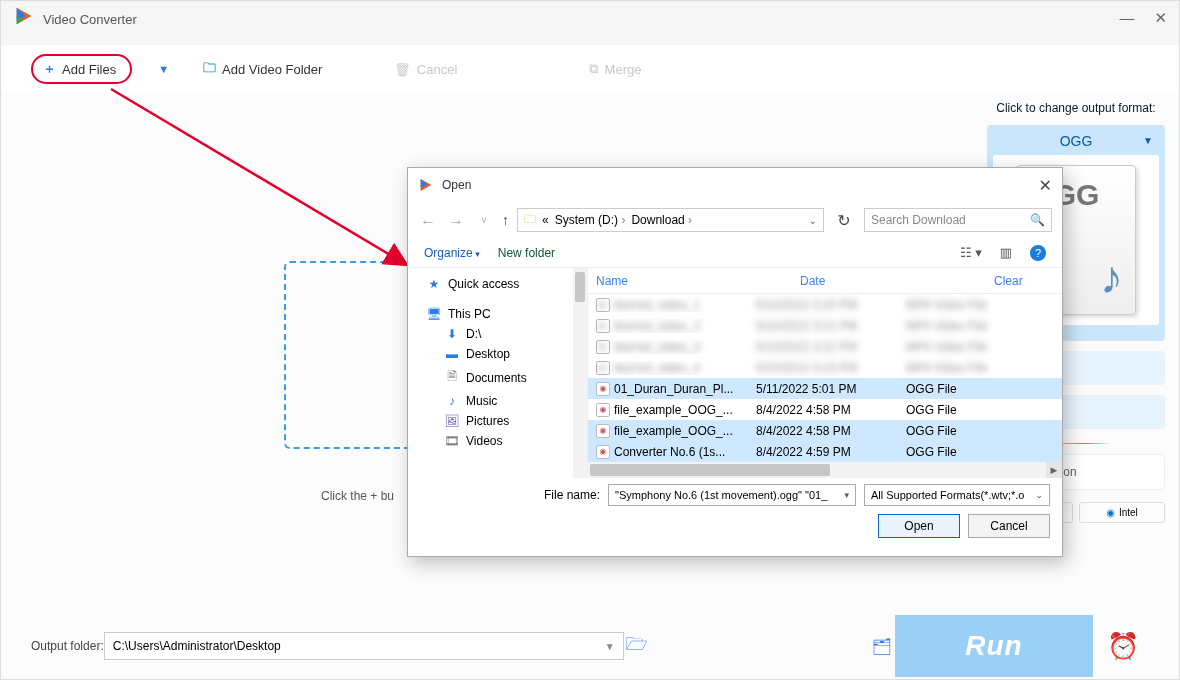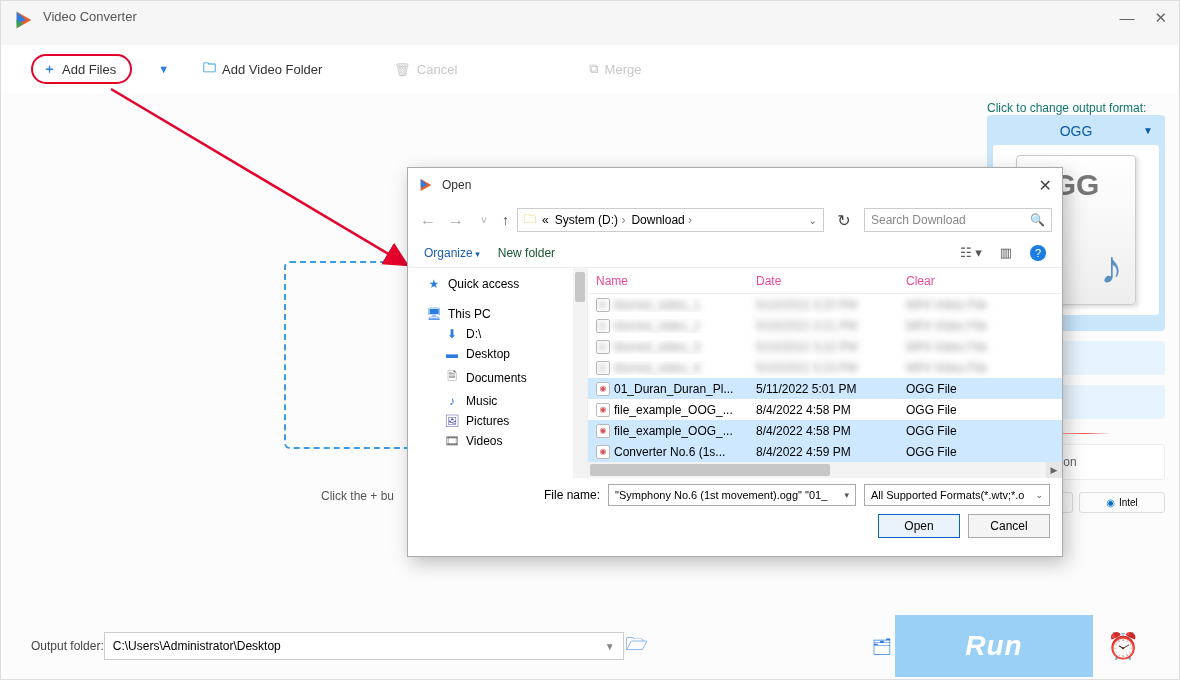--- a/index.html
+++ b/index.html
@@ -1,39 +1,39 @@
 <!DOCTYPE html>
 <html><head>
 <meta charset="utf-8">
 <style>
   * { box-sizing: border-box; font-family: "Segoe UI", Arial, sans-serif; }
   body { margin: 0; background: #fff; width: 1180px; height: 680px; overflow: hidden; position: relative; }
   .app-frame { width: 1180px; height: 680px; border: 1px solid #ddd; position: relative; background: #fcfcfc; }
   
-  .titlebar { height: 44px; display: flex; align-items: flex-start; padding: 8px 12px; background: #f6f6f6;}
+  .titlebar { height: 44px; display: flex; align-items: flex-end; padding: 18px 12px; background: #f6f6f6;}
   .app-logo { width: 22px; height: 22px; margin-right: 8px; }
   .app-title { font-size: 13px; color: #555; flex: 1; }
   .win-controls { display: flex; gap: 20px; color: #666; font-size: 15px; }
   .win-controls span { cursor: pointer; }
   
   .toolbar { height: 48px; background: #fff; display: flex; align-items: center; padding: 0 30px; gap: 26px;}
   .tb-btn { display: flex; align-items: center; gap: 6px; font-size: 13px; color: #333; cursor: pointer; padding: 4px 8px; }
   .tb-btn.disabled { color: #c8c8c8; }
   .tb-btn .ic { color: #2a7de1; font-weight: bold; }
   .add-files-highlight { border: 2px solid #e4002b; border-radius: 16px; padding: 4px 14px 4px 10px; }
   .chev { color: #2a7de1; font-size: 11px; }
   
   .main { position: absolute; top: 92px; left: 0; right: 0; bottom: 66px; }
   .dropzone { position: absolute; left: 283px; top: 168px; width: 332px; height: 188px; border: 2px dashed #3a9de1; border-radius: 6px; }
   .drop-caption { position: absolute; left: 320px; top: 396px; font-size: 12px; color: #555; }
   
   .arrow-svg { position: absolute; left: 70px; top: 78px; pointer-events:none; }
   
   .sidepanel { position: absolute; right: 14px; top: 100px; width: 178px; }
-  .side-label { font-size: 12px; color: #0f766e; text-align: left; }
+  .side-label { font-size: 12px; color: #0f172a; text-align: center; margin-bottom: 10px; }
   .format-card { background: #cae6fb; border-radius: 4px; padding: 6px; position: relative; height: 216px; }
   .format-card .hdr { background: #fff0; color: #0d5ca3; font-size: 14px; text-align: center; padding: 2px 0 6px 0; font-weight: 500; position:relative;}
   .format-card .hdr .dd { position:absolute; right:6px; top:4px; color:#0d5ca3; font-size:10px;}
   .format-preview { background: #fff; height: 170px; border-radius: 3px; display:flex; align-items:center; justify-content:center; position:relative;}
   .ogg-box { width: 120px; height: 150px; background: linear-gradient(#fff,#eee); border:1px solid #ccc; border-radius:4px; position:relative; box-shadow: 2px 2px 4px rgba(0,0,0,.15);}
   .ogg-box .txt { position:absolute; top:12px; left:0; right:0; text-align:center; font-size:30px; font-weight:bold; color:#777;}
   .ogg-box .note { position:absolute; bottom:10px; right:12px; font-size:46px; color:#5a8fc2;}
   .side-btn { background: #e8f4fd; color: #2a7de1; font-size: 12px; padding: 10px; margin-top: 10px; border-radius: 3px; cursor:pointer; text-align:left;}
   .hw-row { display:flex; gap:6px; margin-top:12px;}
   .hw-chip { flex:1; border:1px solid #ddd; border-radius:3px; padding:4px 2px; font-size:10px; display:flex; align-items:center; justify-content:center; gap:4px;}
@@ -70,21 +70,21 @@
   .view-ic { color:#555; cursor:pointer; font-size:13px;}
   .help-ic { width:16px; height:16px; border-radius:50%; background:#1a7de1; color:#fff; font-size:11px; display:flex; align-items:center; justify-content:center; cursor:pointer;}
   .dlg-body { flex:1; display:flex; overflow:hidden;}
   .tree { width:180px; border-right:1px solid #eee; font-size:12px; padding:6px 0; overflow:auto; position:relative;}
   .tree-scroll { position:absolute; right:0; top:0; bottom:0; width:14px; background:#f3f3f3;}
   .tree-scroll .thumb { position:absolute; left:2px; right:2px; top:4px; height:30px; background:#c7c7c7; border-radius:2px;}
   .tree-item { display:flex; align-items:center; gap:6px; padding:3px 6px 3px 18px; cursor:pointer;}
   .tree-item.l2 { padding-left:36px;}
   .tree-item .ic { width:16px; text-align:center;}
   .filepane { flex:1; display:flex; flex-direction:column; position:relative;}
-  .filehead { display:flex; font-size:12px; color:#ec4899; border-bottom:1px solid #eee; height:26px; align-items:center;}
+  .filehead { display:flex; font-size:12px; color:#3b82f6; border-bottom:1px solid #eee; height:26px; align-items:center;gap:44px;}
   .filehead div { padding:0 8px;}
   .col-n { width:160px;} .col-d{width:150px;} .col-t{flex:1;}
   .filelist { flex:1; overflow:auto; font-size:12px;}
   .frow { display:flex; align-items:center; height:21px;}
   .frow .col-n { display:flex; align-items:center; gap:4px; width:160px; padding-left:8px; white-space:nowrap; overflow:hidden; text-overflow:ellipsis;}
   .frow .col-d { width:150px; padding-left:8px;}
   .frow .col-t { flex:1; padding-left:8px;}
   .frow.sel { background:#cde8ff;}
   .frow.blur .col-n span, .frow.blur .col-d, .frow.blur .col-t { color:transparent; text-shadow:0 0 6px rgba(80,80,80,.6);}
   .file-ic { width:14px; height:14px; background:#fff; border:1px solid #bbb; border-radius:2px; display:inline-flex; align-items:center; justify-content:center; font-size:8px; color:#c55;}

